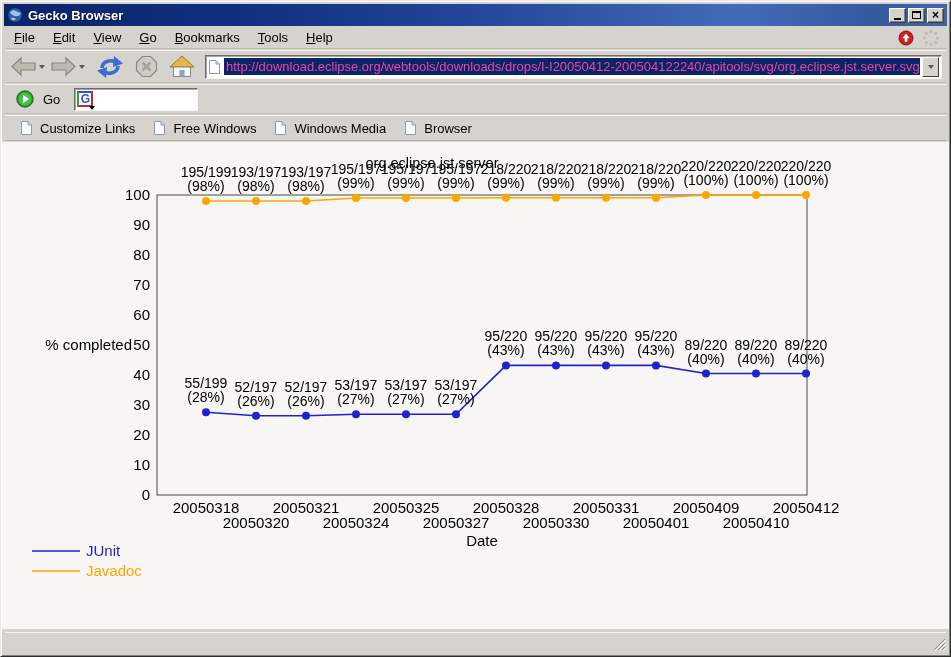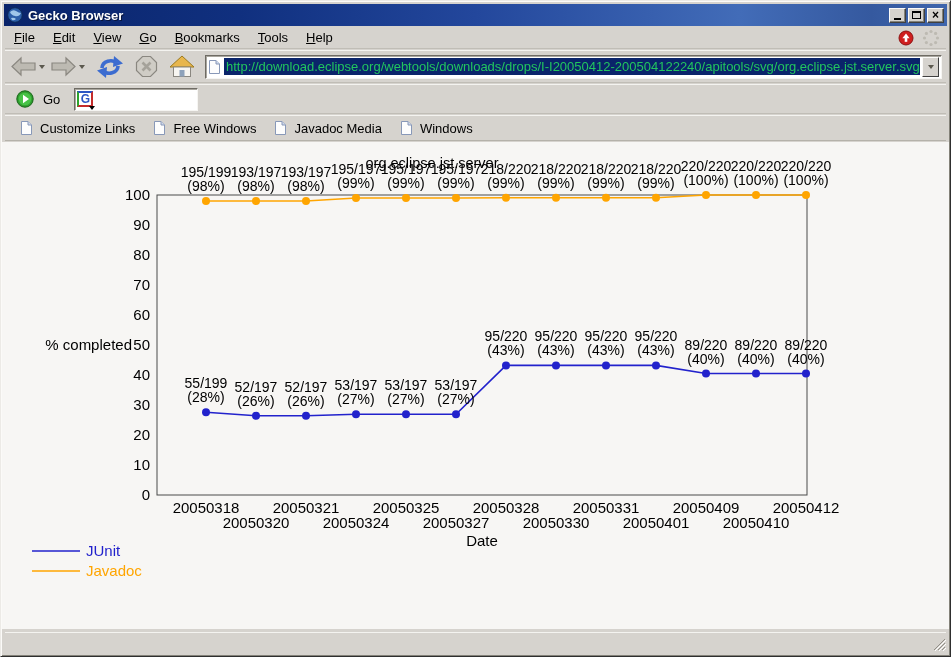--- a/index.html
+++ b/index.html
@@ -38,21 +38,21 @@
   .navbar{top:49px;height:33px;border-top:1px solid #f4f3f0;border-bottom:1px solid #c0bdb6;padding:0 4px;}
   .nav-btn{display:flex;align-items:center;background:none;border:none;padding:2px 1px;margin-right:3px;}
   .caret{width:0;height:0;border-left:3px solid transparent;border-right:3px solid transparent;border-top:4px solid #5c594f;margin-left:2px;}
   .urlbar{
     flex:1;height:24px;background:#fff;margin-left:6px;
     border:1px solid;border-color:#6e6b64 #f6f5f2 #f6f5f2 #6e6b64;
     box-shadow:inset 1px 1px 0 #a9a69e;
     display:flex;align-items:center;padding:1px 2px;overflow:hidden;
   }
   .url-text{
-    background:#0a246a;color:#22c55e;font-size:13px;white-space:nowrap;overflow:hidden;
+    background:#0a246a;color:#ec4899;font-size:13px;white-space:nowrap;overflow:hidden;
     padding:1px 2px;flex:1;
   }
   .url-drop{
     width:17px;height:20px;flex:0 0 auto;background:#d6d3ce;margin-left:2px;
     border:1px solid;border-color:#fbfaf8 #404040 #404040 #fbfaf8;
     display:flex;align-items:center;justify-content:center;padding:0;
   }
   .searchbar{top:83px;height:30px;border-top:1px solid #f4f3f0;border-bottom:1px solid #c0bdb6;padding:0 10px;}
   .go-label{font-size:13px;margin-left:8px;}
   .search-box{
@@ -232,28 +232,28 @@
             <path d="M1.5 1.5 h6.5 l3.5 3.5 v9.5 h-10 z" fill="#fdfdfd" stroke="#8898b8"></path>
             <path d="M8 1.5 v3.5 h3.5" fill="#cfd9ec" stroke="#8898b8"></path>
           </svg>
           <span>Free Windows</span>
         </span>
         <span class="link-item">
           <svg width="13" height="16" viewBox="0 0 13 16">
             <path d="M1.5 1.5 h6.5 l3.5 3.5 v9.5 h-10 z" fill="#fdfdfd" stroke="#8898b8"></path>
             <path d="M8 1.5 v3.5 h3.5" fill="#cfd9ec" stroke="#8898b8"></path>
           </svg>
-          <span>Javadoc Media</span>
+          <span>Windows Media</span>
         </span>
         <span class="link-item">
           <svg width="13" height="16" viewBox="0 0 13 16">
             <path d="M1.5 1.5 h6.5 l3.5 3.5 v9.5 h-10 z" fill="#fdfdfd" stroke="#8898b8"></path>
             <path d="M8 1.5 v3.5 h3.5" fill="#cfd9ec" stroke="#8898b8"></path>
           </svg>
-          <span>Windows</span>
+          <span>Browser</span>
         </span>
       </div>
   </div>
 
   <div class="content">
     <svg id="chart" class="chart-svg" width="949" height="488" viewBox="0 0 949 488">
         <rect x="155" y="53" width="650" height="300" fill="none" stroke="#4a4a4a" stroke-width="1"></rect>
         <text x="148" y="358.0" text-anchor="end" font-size="15" class="ct">0</text>
         <text x="148" y="328.0" text-anchor="end" font-size="15" class="ct">10</text>
         <text x="148" y="298.0" text-anchor="end" font-size="15" class="ct">20</text>

